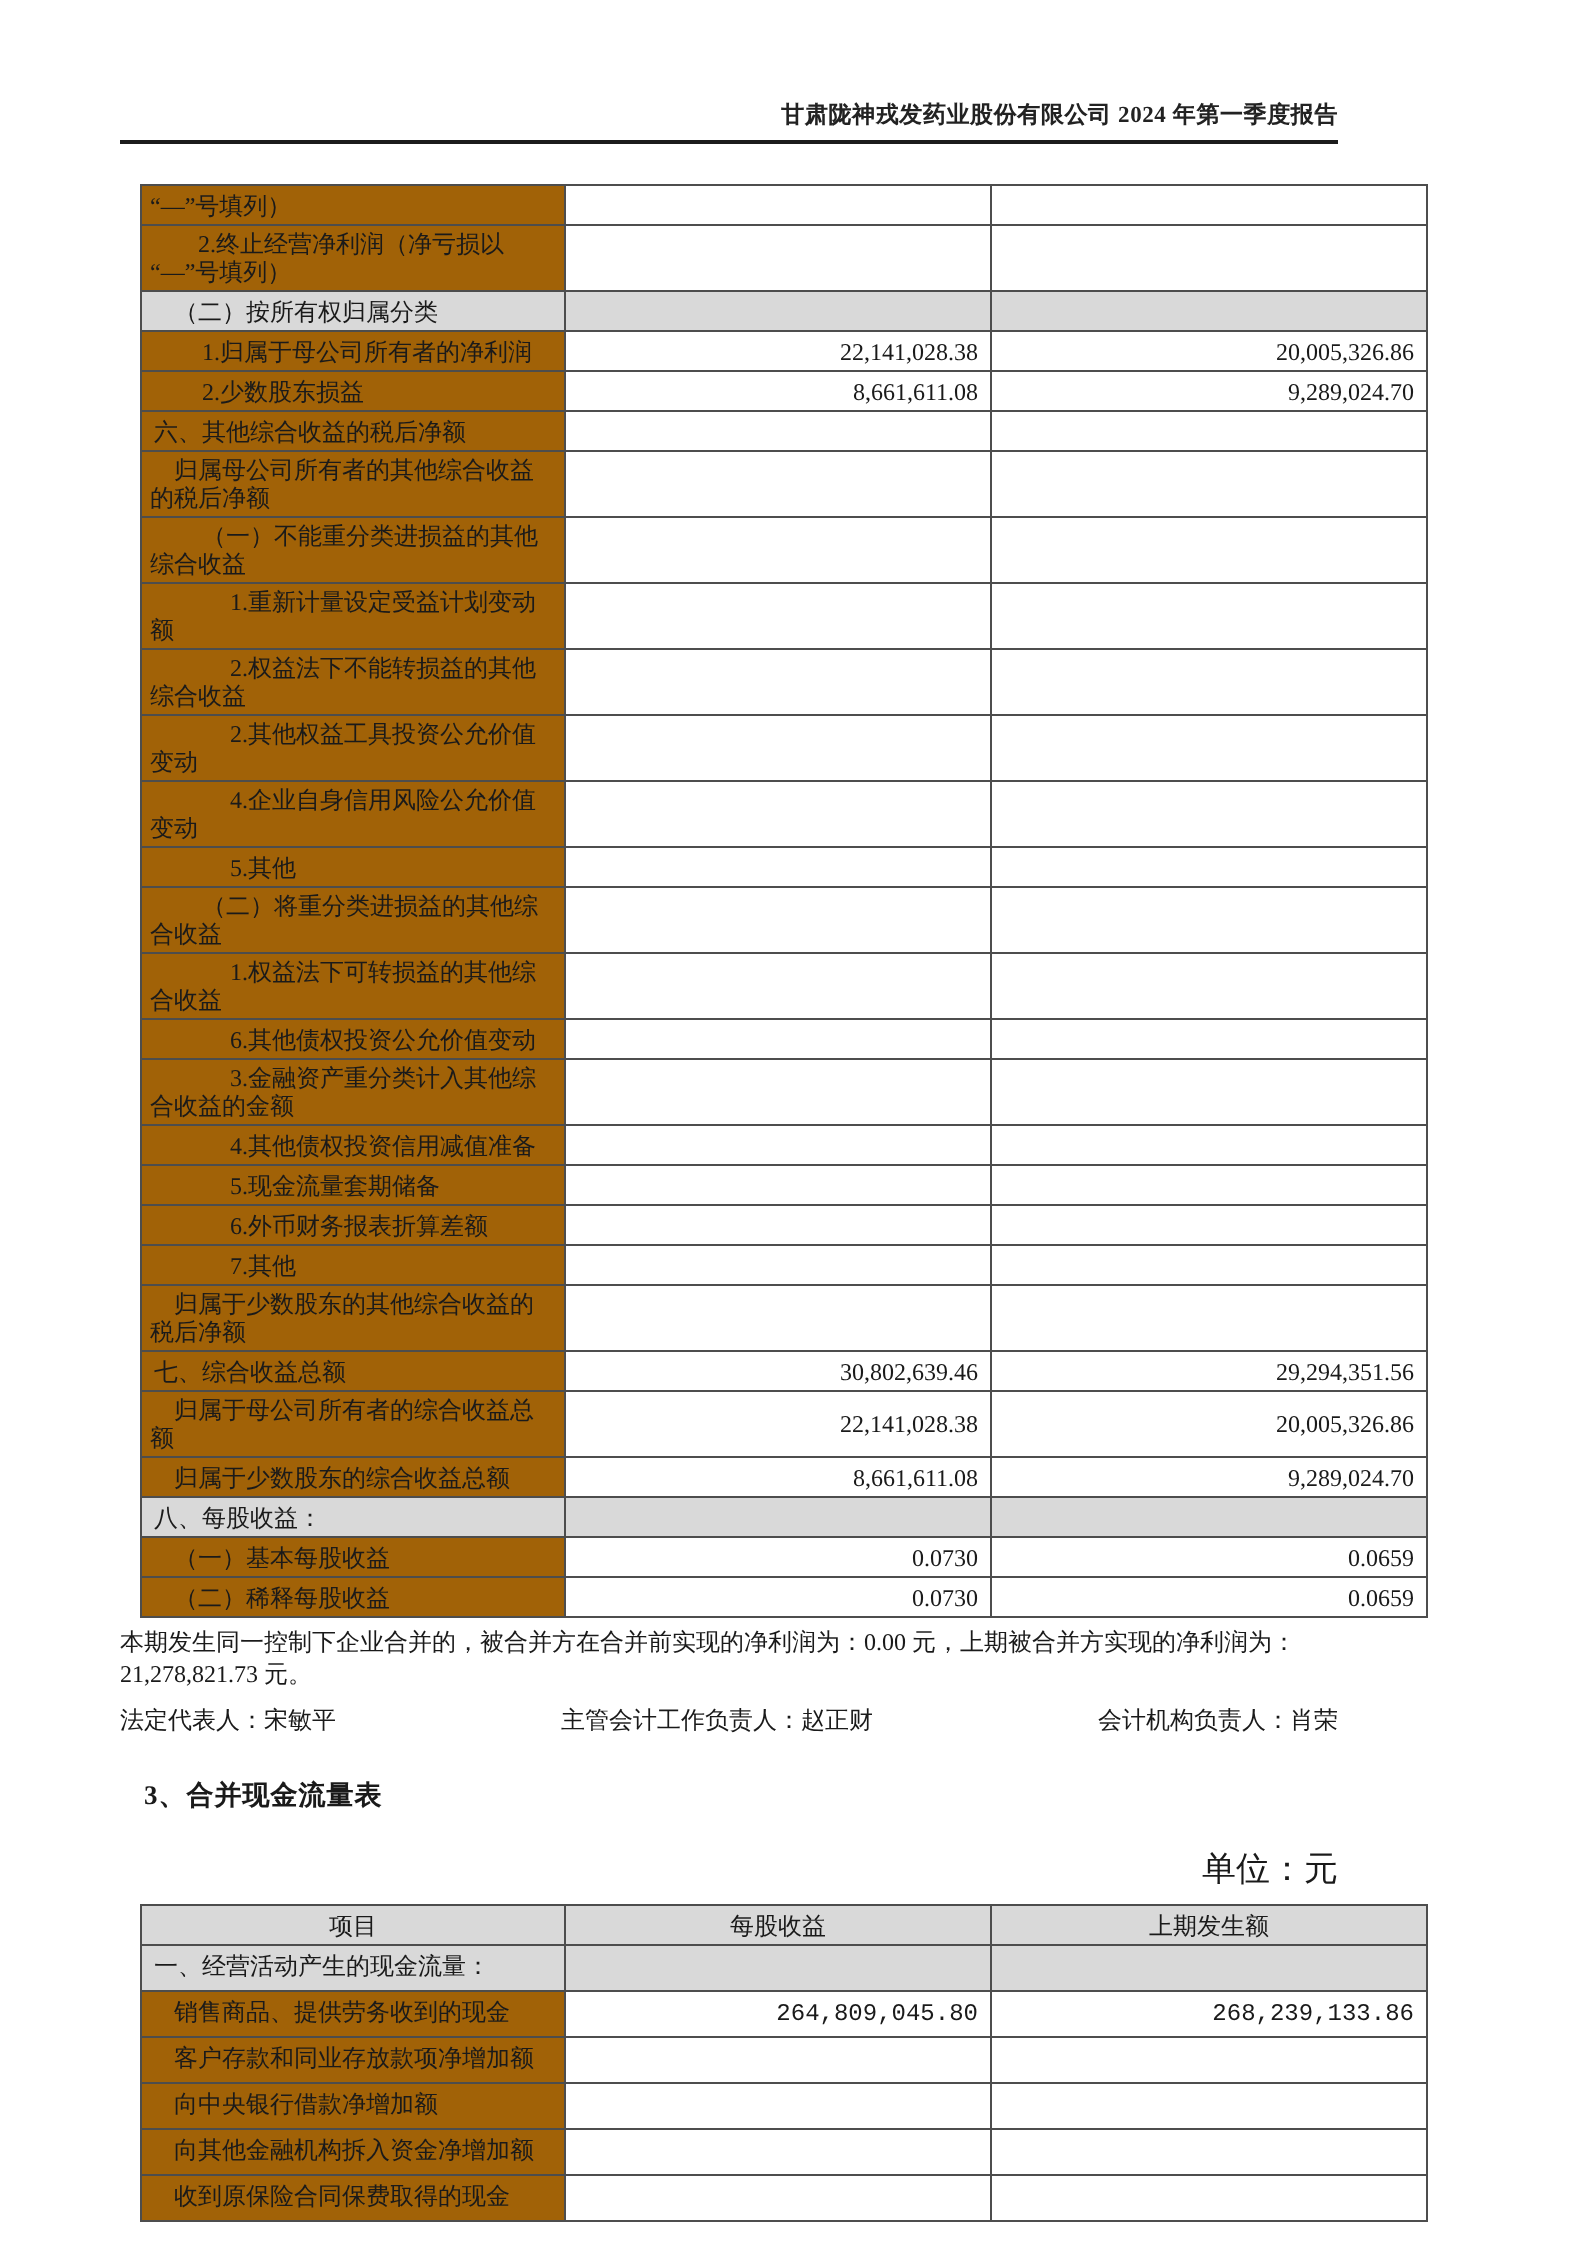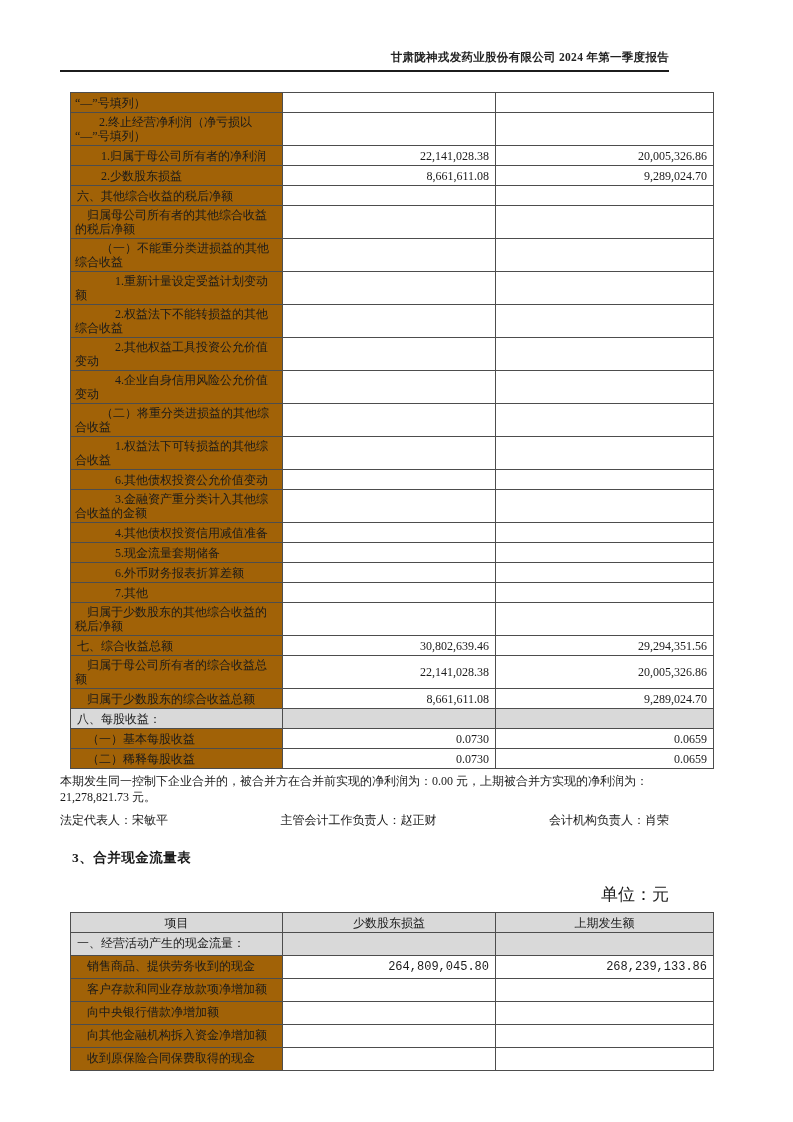--- a/index.html
+++ b/index.html
@@ -108,20 +108,27 @@
           <td class="val"></td>
         </tr>
         <tr>
           <td class="lbl">
             <span class="line" style="text-indent: 24px;">2.终止经营净利润（净亏损以</span>
             <span class="line">“—”号填列）</span>
           </td>
           <td class="val"></td>
           <td class="val"></td>
         </tr>
+        <tr class="shaded">
+          <td class="lbl">
+            <span class="line" style="text-indent: 12px;">（二）按所有权归属分类</span>
+          </td>
+          <td class="val"></td>
+          <td class="val"></td>
+        </tr>
         <tr>
           <td class="lbl">
             <span class="line" style="text-indent: 26px;">1.归属于母公司所有者的净利润</span>
           </td>
           <td class="val">22,141,028.38</td>
           <td class="val">20,005,326.86</td>
         </tr>
         <tr>
           <td class="lbl">
             <span class="line" style="text-indent: 26px;">2.少数股东损益</span>
@@ -173,20 +180,27 @@
             <span class="line" style="text-indent: 40px;">2.其他权益工具投资公允价值</span>
             <span class="line">变动</span>
           </td>
           <td class="val"></td>
           <td class="val"></td>
         </tr>
         <tr>
           <td class="lbl">
             <span class="line" style="text-indent: 40px;">4.企业自身信用风险公允价值</span>
             <span class="line">变动</span>
+          </td>
+          <td class="val"></td>
+          <td class="val"></td>
+        </tr>
+        <tr>
+          <td class="lbl">
+            <span class="line" style="text-indent: 40px;">5.其他</span>
           </td>
           <td class="val"></td>
           <td class="val"></td>
         </tr>
         <tr>
           <td class="lbl">
             <span class="line" style="text-indent: 26px;">（二）将重分类进损益的其他综</span>
             <span class="line">合收益</span>
           </td>
           <td class="val"></td>
@@ -311,21 +325,21 @@
 
   <table class="fin-table cashflow" id="cashflow-table">
     <colgroup>
         <col style="width:212px">
         <col style="width:213px">
         <col style="width:218px">
       </colgroup>
     <thead>
       <tr>
         <th>项目</th>
-        <th>少数股东损益</th>
+        <th>每股收益</th>
         <th>上期发生额</th>
       </tr>
     </thead>
     <tbody>
         <tr class="shaded">
           <td class="lbl">
             <span class="line" style="text-indent: 2px;">一、经营活动产生的现金流量：</span>
           </td>
           <td class="val"></td>
           <td class="val"></td>

